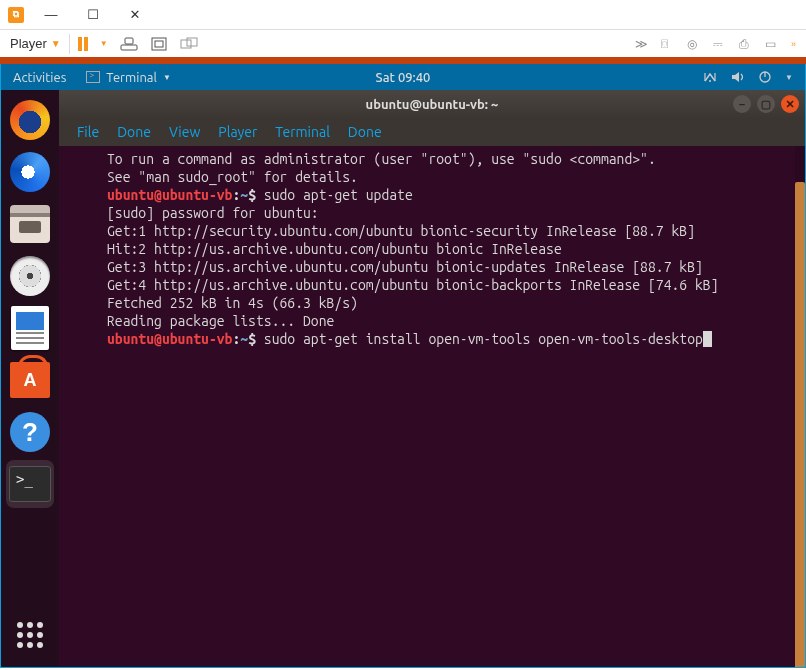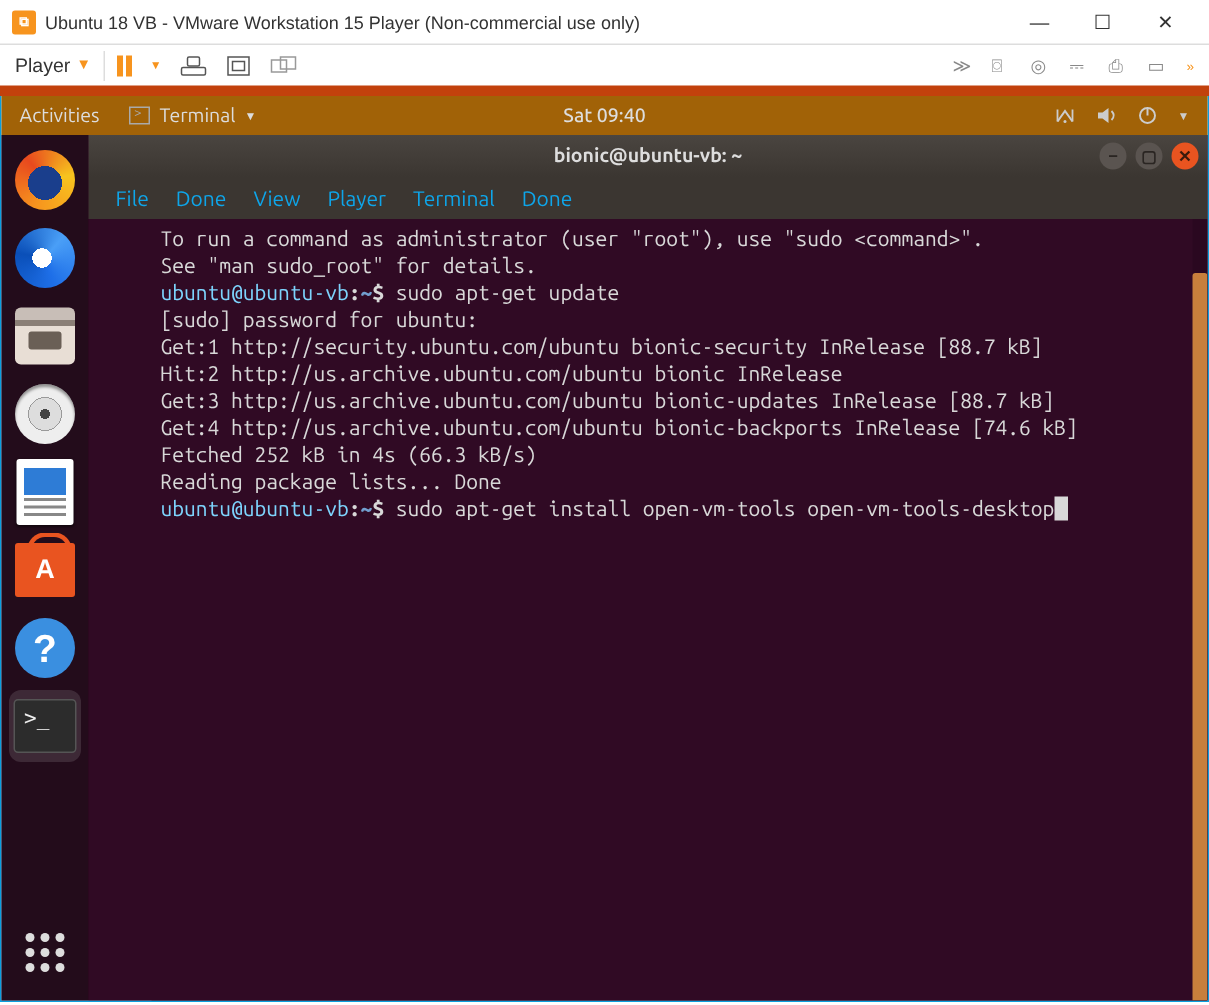--- a/index.html
+++ b/index.html
@@ -20,21 +20,21 @@
   .tb-pause { display: flex; gap: 2px; }
   .tb-pause span { width: 4px; height: 14px; background: #f7941e; }
   .tb-icon { width: 18px; height: 16px; display: flex; align-items: center; justify-content: center; color: #555; }
   .tb-spacer { flex: 1; }
   .tb-icons-right { display: flex; gap: 8px; align-items: center; }
   .tb-icon-sm { width: 18px; height: 14px; color: #888; font-size: 12px; }
   
   
   .ubuntu-desktop { height: 604px; display: flex; flex-direction: column; border: 1px solid #0a9fdf; border-top: none; }
   
-  .gnome-topbar { height: 26px; background: #a16207; color: #ddd; display: flex; align-items: center; padding: 12px 12px; font-size: 13px; font-family: Ubuntu, Arial, sans-serif; }
+  .gnome-topbar { height: 26px; background: #0369a1; color: #ddd; display: flex; align-items: center; padding: 12px 12px; font-size: 13px; font-family: Ubuntu, Arial, sans-serif; }
   .gnome-topbar .activities { margin-right: 20px; }
   .gnome-topbar .term-ind { display: flex; align-items: center; gap: 6px; }
   .gnome-topbar .term-ind-icon { width: 14px; height: 12px; border: 1px solid #aaa; position: relative; }
   .gnome-topbar .term-ind-icon::after { content: ">"; position: absolute; top: -2px; left: 2px; font-size: 9px; color: #aaa; }
   .gnome-topbar .clock { position: absolute; left: 50%; transform: translateX(-50%); color: #ddd; font-weight: 500; }
   .gnome-topbar .sys-icons { margin-left: auto; display: flex; gap: 14px; align-items: center; color: #ccc; font-size: 12px; }
   .gnome-topbar .tri-down { font-size: 8px; }
   
   .ubuntu-body { flex: 1; display: flex; background: #2c001e; overflow: hidden; }
   
@@ -50,21 +50,21 @@
   .term-window { flex: 1; display: flex; flex-direction: column; background: #300a24; }
   .term-titlebar { height: 28px; background: linear-gradient(#4a4540, #3b3631); display: flex; align-items: center; justify-content: center; position: relative; color: #ddd; font-family: Ubuntu, Arial; font-size: 13px; font-weight: bold; }
   .term-titlebar .win-controls { position: absolute; right: 6px; display: flex; gap: 6px; }
   .win-btn { width: 18px; height: 18px; border-radius: 50%; background: #5a5450; color: #2a2522; display: flex; align-items: center; justify-content: center; font-size: 11px; }
   .win-btn.close { background: #e95420; color: #3a1a0c; }
   
   .term-menubar { height: 28px; background: #3b3631; display: flex; align-items: center; padding: 0 10px; gap: 2px; color: #0ea5e9; font-family: Ubuntu, Arial; font-size: 14px; }
   .term-menubar span { padding: 2px 8px; }
   
   .term-content { flex: 1; background: #300a24; padding: 4px 6px; font-family: "Ubuntu Mono", "Consolas", monospace; font-size: 14px; line-height: 18px; color: #d8d8d8; white-space: pre; overflow: hidden; position: relative; margin-left: 42px; }
-  .prompt-user { color: #7dd3fc; font-weight: normal; }
+  .prompt-user { color: #ef4444; font-weight: bold; }
   .prompt-colon { color: #d8d8d8; font-weight: bold; }
   .prompt-path { color: #729fcf; font-weight: bold; }
   .cursor { display: inline-block; width: 9px; height: 16px; background: #d8d8d8; vertical-align: text-bottom; }
   
   .scrollbar { position: absolute; right: 0; top: 0; width: 10px; height: 100%; background: #2a0820; }
   .scrollbar-thumb { width: 10px; background: #c77f3c; border-radius: 2px; }
   
   
   .firefox-icon { width: 40px; height: 40px; border-radius: 50%; background: radial-gradient(circle at 50% 55%, #1a3e8c 0 38%, transparent 38%), conic-gradient(from 200deg, #f7941e, #e8491e, #f7c41e, #f7941e); }
   .thunderbird-icon { width: 40px; height: 40px; border-radius: 50%; background: radial-gradient(circle at 45% 50%, #fff 0 22%, transparent 22%), conic-gradient(from 160deg, #1e6fe8, #0a4fb8, #4a9ff7, #1e6fe8); position: relative; }
@@ -81,21 +81,20 @@
   .terminal-dock-icon { width: 42px; height: 36px; background: #2c2c2c; border: 1px solid #555; border-radius: 3px; position: relative; }
   .terminal-dock-icon::after { content:">_"; position:absolute; left:6px; top:4px; color:#eee; font-family: monospace; font-size:14px; }
   
   svg { display: block; }
 </style>
 </head>
 <body>
 
 <div class="vmware-titlebar">
   <span class="vmware-icon">⧉</span>
-  <span class="vmware-title">Ubuntu 18 VB - VMware Workstation 15 Player (Non-commercial use only)</span>
   <div class="vmware-controls">
     <div class="vmware-btn">—</div>
     <div class="vmware-btn">☐</div>
     <div class="vmware-btn close">✕</div>
   </div>
 </div>
 
 <div class="vmware-toolbar">
   <div class="player-dd">
     <span>Player</span>
@@ -210,21 +209,21 @@
             <span></span>
             <span></span>
             <span></span>
             <span></span>
           </div>
       </div>
     </div>
 
     <div class="term-window">
       <div class="term-titlebar">
-        <span>bionic@ubuntu-vb: ~</span>
+        <span>ubuntu@ubuntu-vb: ~</span>
         <div class="win-controls">
           <div class="win-btn">–</div>
           <div class="win-btn">▢</div>
           <div class="win-btn close">✕</div>
         </div>
       </div>
       <div class="term-menubar">
         <span>File</span>
         <span>Done</span>
         <span>View</span>

